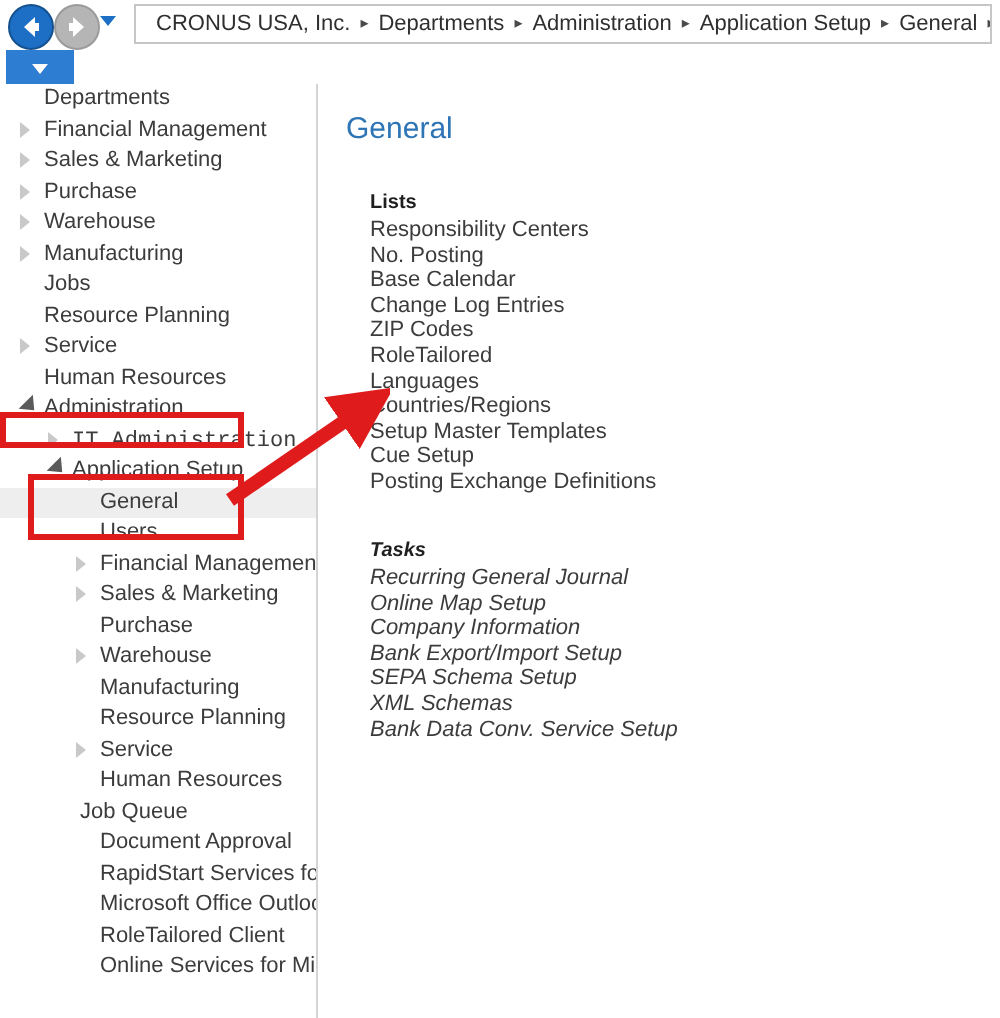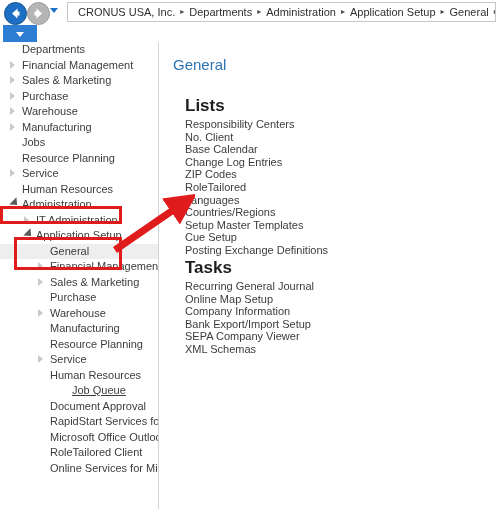--- a/index.html
+++ b/index.html
@@ -157,21 +157,21 @@
     position: absolute;
     left: 14px; top: 14px;
     font-size: 15px;
     color: #2e75b6;
   }
   .section {
     position: absolute;
     left: 26px;
   }
   .section-head {
-    font-size: 17px;
+    font-size: 10px;
     font-weight: bold;
     color: #1f1f1f;
     margin-bottom: 2px;
   }
   .section-item {
     font-size: 11px;
     color: #3c3c3c;
     line-height: 12.6px;
     white-space: nowrap;
   }
@@ -232,65 +232,67 @@
     <div class="tree-row"><div class="exp exp-collapsed" style="left: 10px;"></div><span class="tree-label" style="margin-left: 22px;">Financial Management</span></div>
     <div class="tree-row"><div class="exp exp-collapsed" style="left: 10px;"></div><span class="tree-label" style="margin-left: 22px;">Sales &amp; Marketing</span></div>
     <div class="tree-row"><div class="exp exp-collapsed" style="left: 10px;"></div><span class="tree-label" style="margin-left: 22px;">Purchase</span></div>
     <div class="tree-row"><div class="exp exp-collapsed" style="left: 10px;"></div><span class="tree-label" style="margin-left: 22px;">Warehouse</span></div>
     <div class="tree-row"><div class="exp exp-collapsed" style="left: 10px;"></div><span class="tree-label" style="margin-left: 22px;">Manufacturing</span></div>
     <div class="tree-row"><span class="tree-label" style="margin-left: 22px;">Jobs</span></div>
     <div class="tree-row"><span class="tree-label" style="margin-left: 22px;">Resource Planning</span></div>
     <div class="tree-row"><div class="exp exp-collapsed" style="left: 10px;"></div><span class="tree-label" style="margin-left: 22px;">Service</span></div>
     <div class="tree-row"><span class="tree-label" style="margin-left: 22px;">Human Resources</span></div>
     <div class="tree-row"><div class="exp exp-expanded" style="left: 10px;"></div><span class="tree-label" style="margin-left: 22px;">Administration</span></div>
-    <div class="tree-row"><div class="exp exp-collapsed" style="left: 24px;"></div><span class="tree-label" style="margin-left: 36px;">IT Administration</span></div>
+    <div class="tree-row"><div class="exp exp-collapsed" style="left: 24px;"></div><span class="tree-label" style="margin-left: 36px; font-family: Liberation Mono, monospace;">IT Administration</span></div>
     <div class="tree-row"><div class="exp exp-expanded" style="left: 24px;"></div><span class="tree-label" style="margin-left: 36px;">Application Setup</span></div>
     <div class="tree-row selected"><span class="tree-label" style="margin-left: 50px;">General</span></div>
+    <div class="tree-row"><span class="tree-label" style="margin-left: 50px;">Users</span></div>
     <div class="tree-row"><div class="exp exp-collapsed" style="left: 38px;"></div><span class="tree-label" style="margin-left: 50px;">Financial Management</span></div>
     <div class="tree-row"><div class="exp exp-collapsed" style="left: 38px;"></div><span class="tree-label" style="margin-left: 50px;">Sales &amp; Marketing</span></div>
     <div class="tree-row"><span class="tree-label" style="margin-left: 50px;">Purchase</span></div>
     <div class="tree-row"><div class="exp exp-collapsed" style="left: 38px;"></div><span class="tree-label" style="margin-left: 50px;">Warehouse</span></div>
     <div class="tree-row"><span class="tree-label" style="margin-left: 50px;">Manufacturing</span></div>
     <div class="tree-row"><span class="tree-label" style="margin-left: 50px;">Resource Planning</span></div>
     <div class="tree-row"><div class="exp exp-collapsed" style="left: 38px;"></div><span class="tree-label" style="margin-left: 50px;">Service</span></div>
     <div class="tree-row"><span class="tree-label" style="margin-left: 50px;">Human Resources</span></div>
-    <div class="tree-row"><span class="tree-label" style="margin-left: 72px; text-decoration: underline;">Job Queue</span></div>
+    <div class="tree-row"><span class="tree-label" style="margin-left: 40px;">Job Queue</span></div>
     <div class="tree-row"><span class="tree-label" style="margin-left: 50px;">Document Approval</span></div>
     <div class="tree-row"><span class="tree-label" style="margin-left: 50px;">RapidStart Services for Mic...</span></div>
     <div class="tree-row"><span class="tree-label" style="margin-left: 50px;">Microsoft Office Outlook I...</span></div>
     <div class="tree-row"><span class="tree-label" style="margin-left: 50px;">RoleTailored Client</span></div>
     <div class="tree-row"><span class="tree-label" style="margin-left: 50px;">Online Services for Micros...</span></div>
   </div>
 
 <div id="content-divider"></div>
 <div id="content">
   <div id="page-title">General</div>
   <div id="sections-host">
       <div class="section" style="top: 54px;">
         <div class="section-head">Lists</div>
         <div class="section-item">Responsibility Centers</div>
-        <div class="section-item">No. Client</div>
+        <div class="section-item">No. Posting</div>
         <div class="section-item">Base Calendar</div>
         <div class="section-item">Change Log Entries</div>
         <div class="section-item">ZIP Codes</div>
         <div class="section-item">RoleTailored</div>
         <div class="section-item">Languages</div>
         <div class="section-item">Countries/Regions</div>
         <div class="section-item">Setup Master Templates</div>
         <div class="section-item">Cue Setup</div>
         <div class="section-item">Posting Exchange Definitions</div>
       </div>
-      <div class="section" style="top: 216px;">
+      <div class="section" style="top: 228px; font-style: italic;">
         <div class="section-head">Tasks</div>
         <div class="section-item">Recurring General Journal</div>
         <div class="section-item">Online Map Setup</div>
         <div class="section-item">Company Information</div>
         <div class="section-item">Bank Export/Import Setup</div>
-        <div class="section-item">SEPA Company Viewer</div>
+        <div class="section-item">SEPA Schema Setup</div>
         <div class="section-item">XML Schemas</div>
+        <div class="section-item">Bank Data Conv. Service Setup</div>
       </div>
     </div>
 </div>
 
 <div class="anno-box" style="left:0px; top:206px; width:122px; height:18px;"></div>
 <div class="anno-box" style="left:14px; top:237px; width:108px; height:33px;"></div>
 
 <svg id="anno-arrow" viewBox="0 0 90 70">
   <defs>
     <marker id="arrowhead" markerWidth="4.5" markerHeight="4.5" refX="1.4" refY="2.25" orient="auto">

